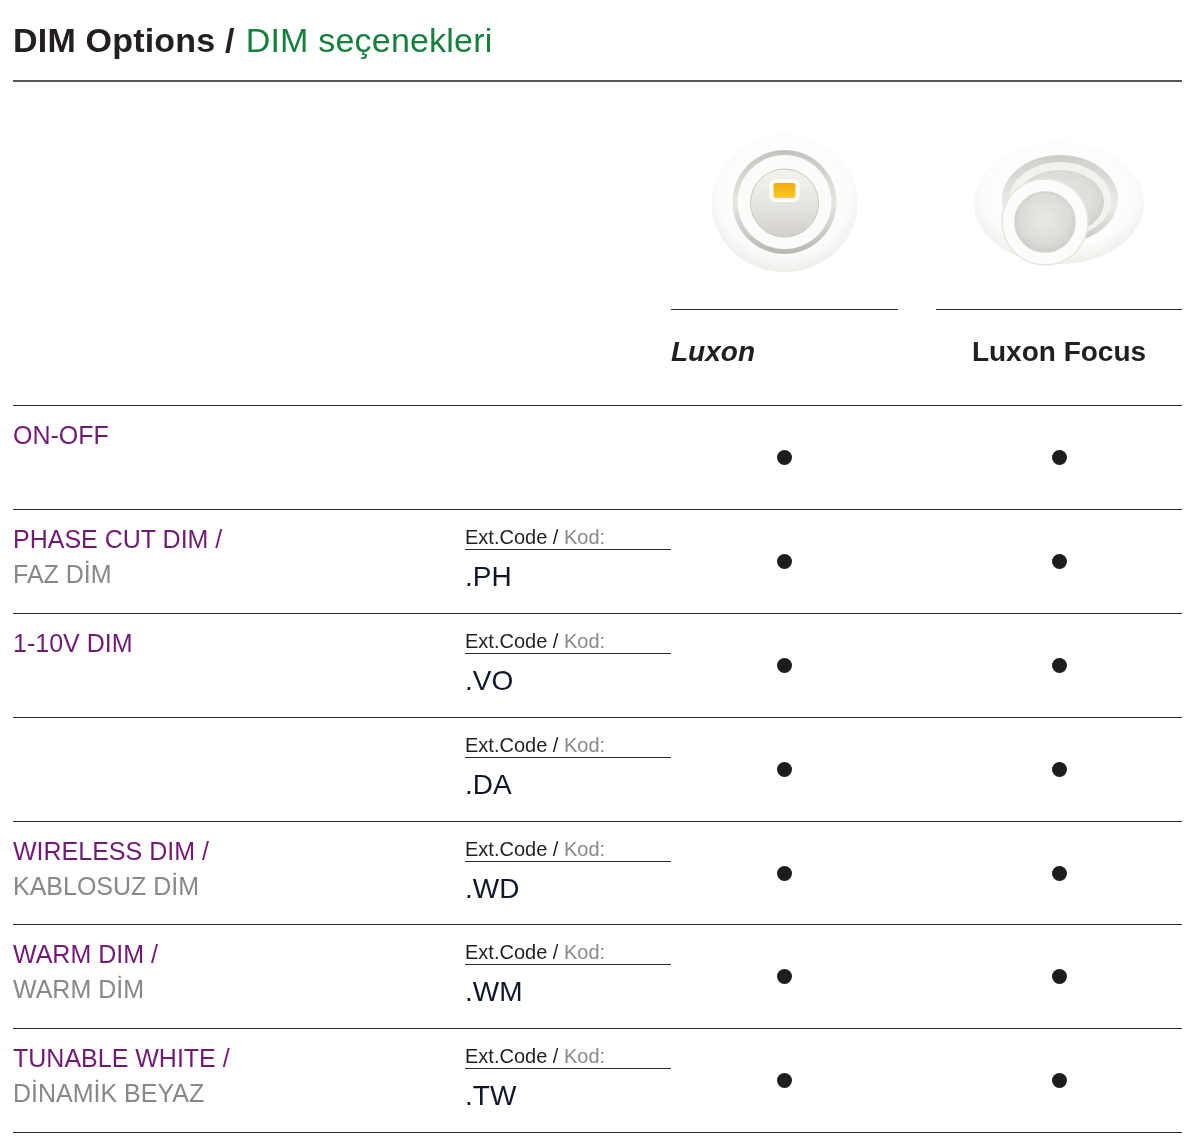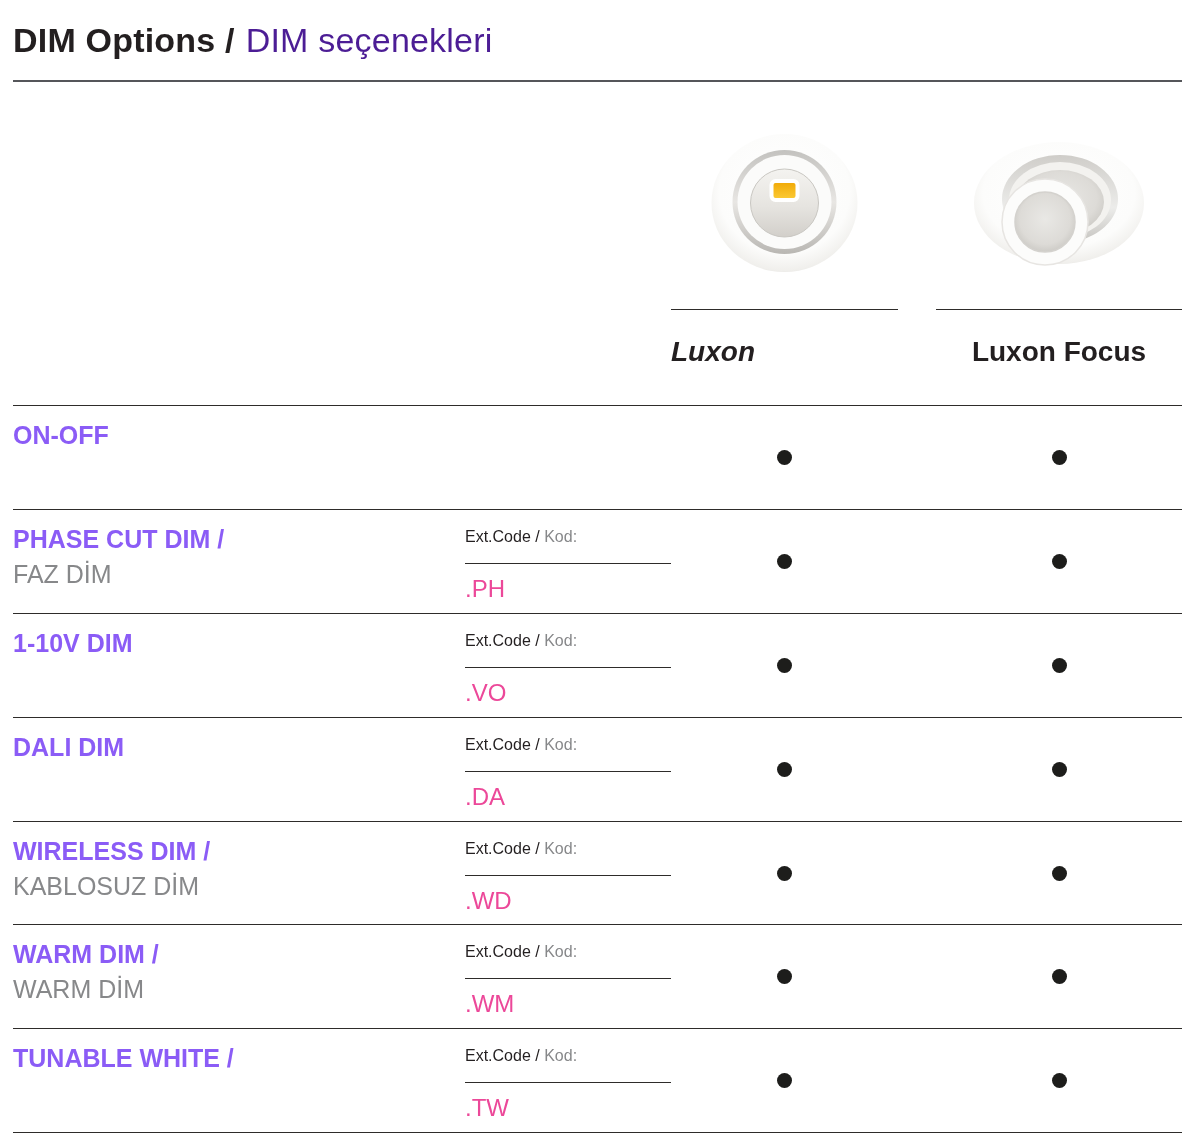--- a/index.html
+++ b/index.html
@@ -14,21 +14,21 @@
   .content { margin: 0 10px 0 13px; } 
 
   
   .title-bar {
     height: 82px; box-sizing: border-box;
     border-bottom: 2px solid #55565a;
     display: flex; align-items: center;
     font-size: 34px; letter-spacing: 0.2px;
   }
   .title-primary { font-weight: bold; color: #231f20; }
-  .title-secondary { font-weight: normal; color: #4c1d95; margin-left: 11px; }
+  .title-secondary { font-weight: normal; color: #15803d; margin-left: 11px; }
 
   
   .grid {
     display: grid;
     grid-template-columns: 452px 206px 227px 38px 246px;
   }
 
   
   .products-header { grid-template-rows: 228px 95px; }
   .img-cell {
@@ -46,31 +46,31 @@
     font-size: 28px; font-weight: bold; color: #231f20;
   }
 
   
   .dim-table { border-bottom: 1.5px solid #2e2c2a; }
   .trow {
     height: 103.9px; box-sizing: border-box;
     border-top: 1.5px solid #2e2c2a;
   }
   .c-label { grid-column: 1; padding-top: 12px; font-size: 25px; line-height: 35px; }
-  .lbl-primary { color: #8b5cf6; font-weight: bold; }
+  .lbl-primary { color: #701a75; }
   .lbl-secondary { color: #87888a; }
   .c-code { grid-column: 2; }
   .ec-label {
-    padding-top: 15px; padding-bottom: 14px;
+    padding-top: 15px; padding-bottom: 0;
     box-sizing: border-box;
     border-bottom: 1.5px solid #2e2c2a;
-    font-size: 16px; line-height: 24px; color: #231f20;
+    font-size: 20px; line-height: 24px; color: #231f20;
   }
   .ec-secondary { color: #87888a; }
-  .ec-value { padding-top: 11px; font-size: 24px; color: #ec4899; }
+  .ec-value { padding-top: 11px; font-size: 28px; color: #0f172a; }
   .c-dot { display: flex; align-items: center; justify-content: center; }
   .c-dot.luxon { grid-column: 3; }
   .c-dot.focus { grid-column: 5; }
   .dot {
     width: 15px; height: 15px; border-radius: 50%;
     background: #1d1d1b; display: block;
   }
 </style>
 </head>
 <body>
@@ -209,24 +209,20 @@
         </div>
         <div class="c-dot luxon">
             <span class="dot"></span>
           </div>
         <div class="c-dot focus">
             <span class="dot"></span>
           </div>
       </div>
 
       <div class="grid trow">
-        <div class="c-label">
-          <div class="lbl-primary">DALI DIM</div>
-          <div class="lbl-secondary"></div>
-        </div>
         <div class="c-code">
           <div>
             <div class="ec-label">
               <span class="ec-primary">Ext.Code /</span>
               <span class="ec-secondary">Kod:</span>
             </div>
             <div class="ec-value">.DA</div>
           </div>
         </div>
         <div class="c-dot luxon">
@@ -277,20 +273,21 @@
             <span class="dot"></span>
           </div>
         <div class="c-dot focus">
             <span class="dot"></span>
           </div>
       </div>
 
       <div class="grid trow">
         <div class="c-label">
           <div class="lbl-primary">TUNABLE WHITE /</div>
+          <div class="lbl-secondary">DİNAMİK BEYAZ</div>
         </div>
         <div class="c-code">
           <div>
             <div class="ec-label">
               <span class="ec-primary">Ext.Code /</span>
               <span class="ec-secondary">Kod:</span>
             </div>
             <div class="ec-value">.TW</div>
           </div>
         </div>

